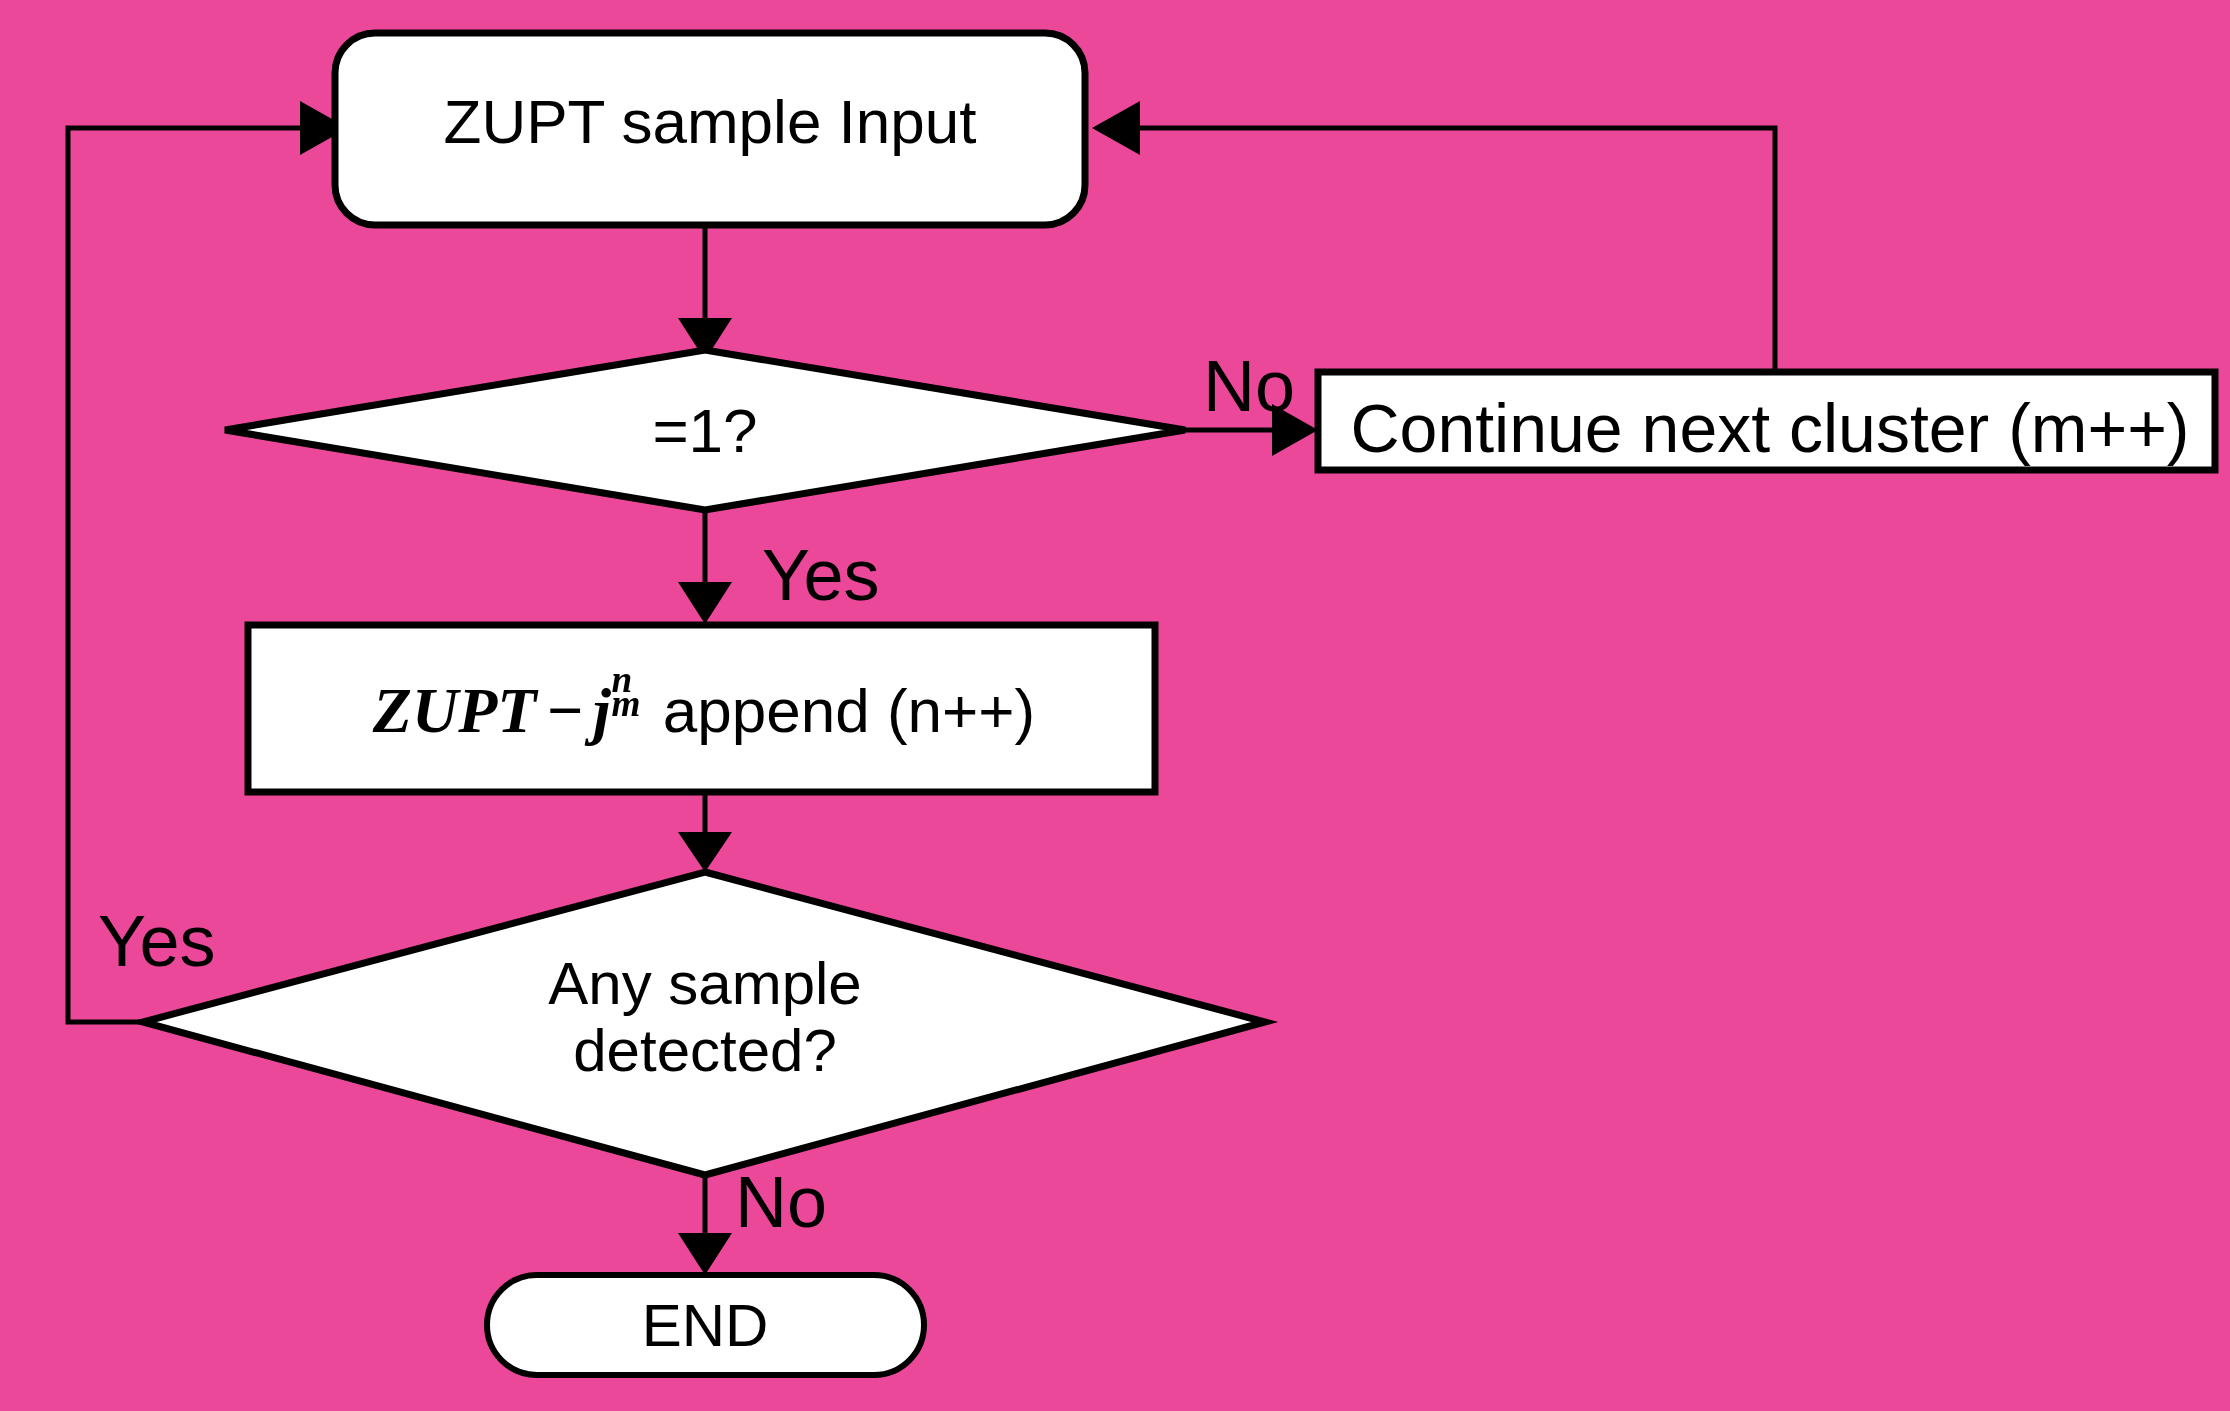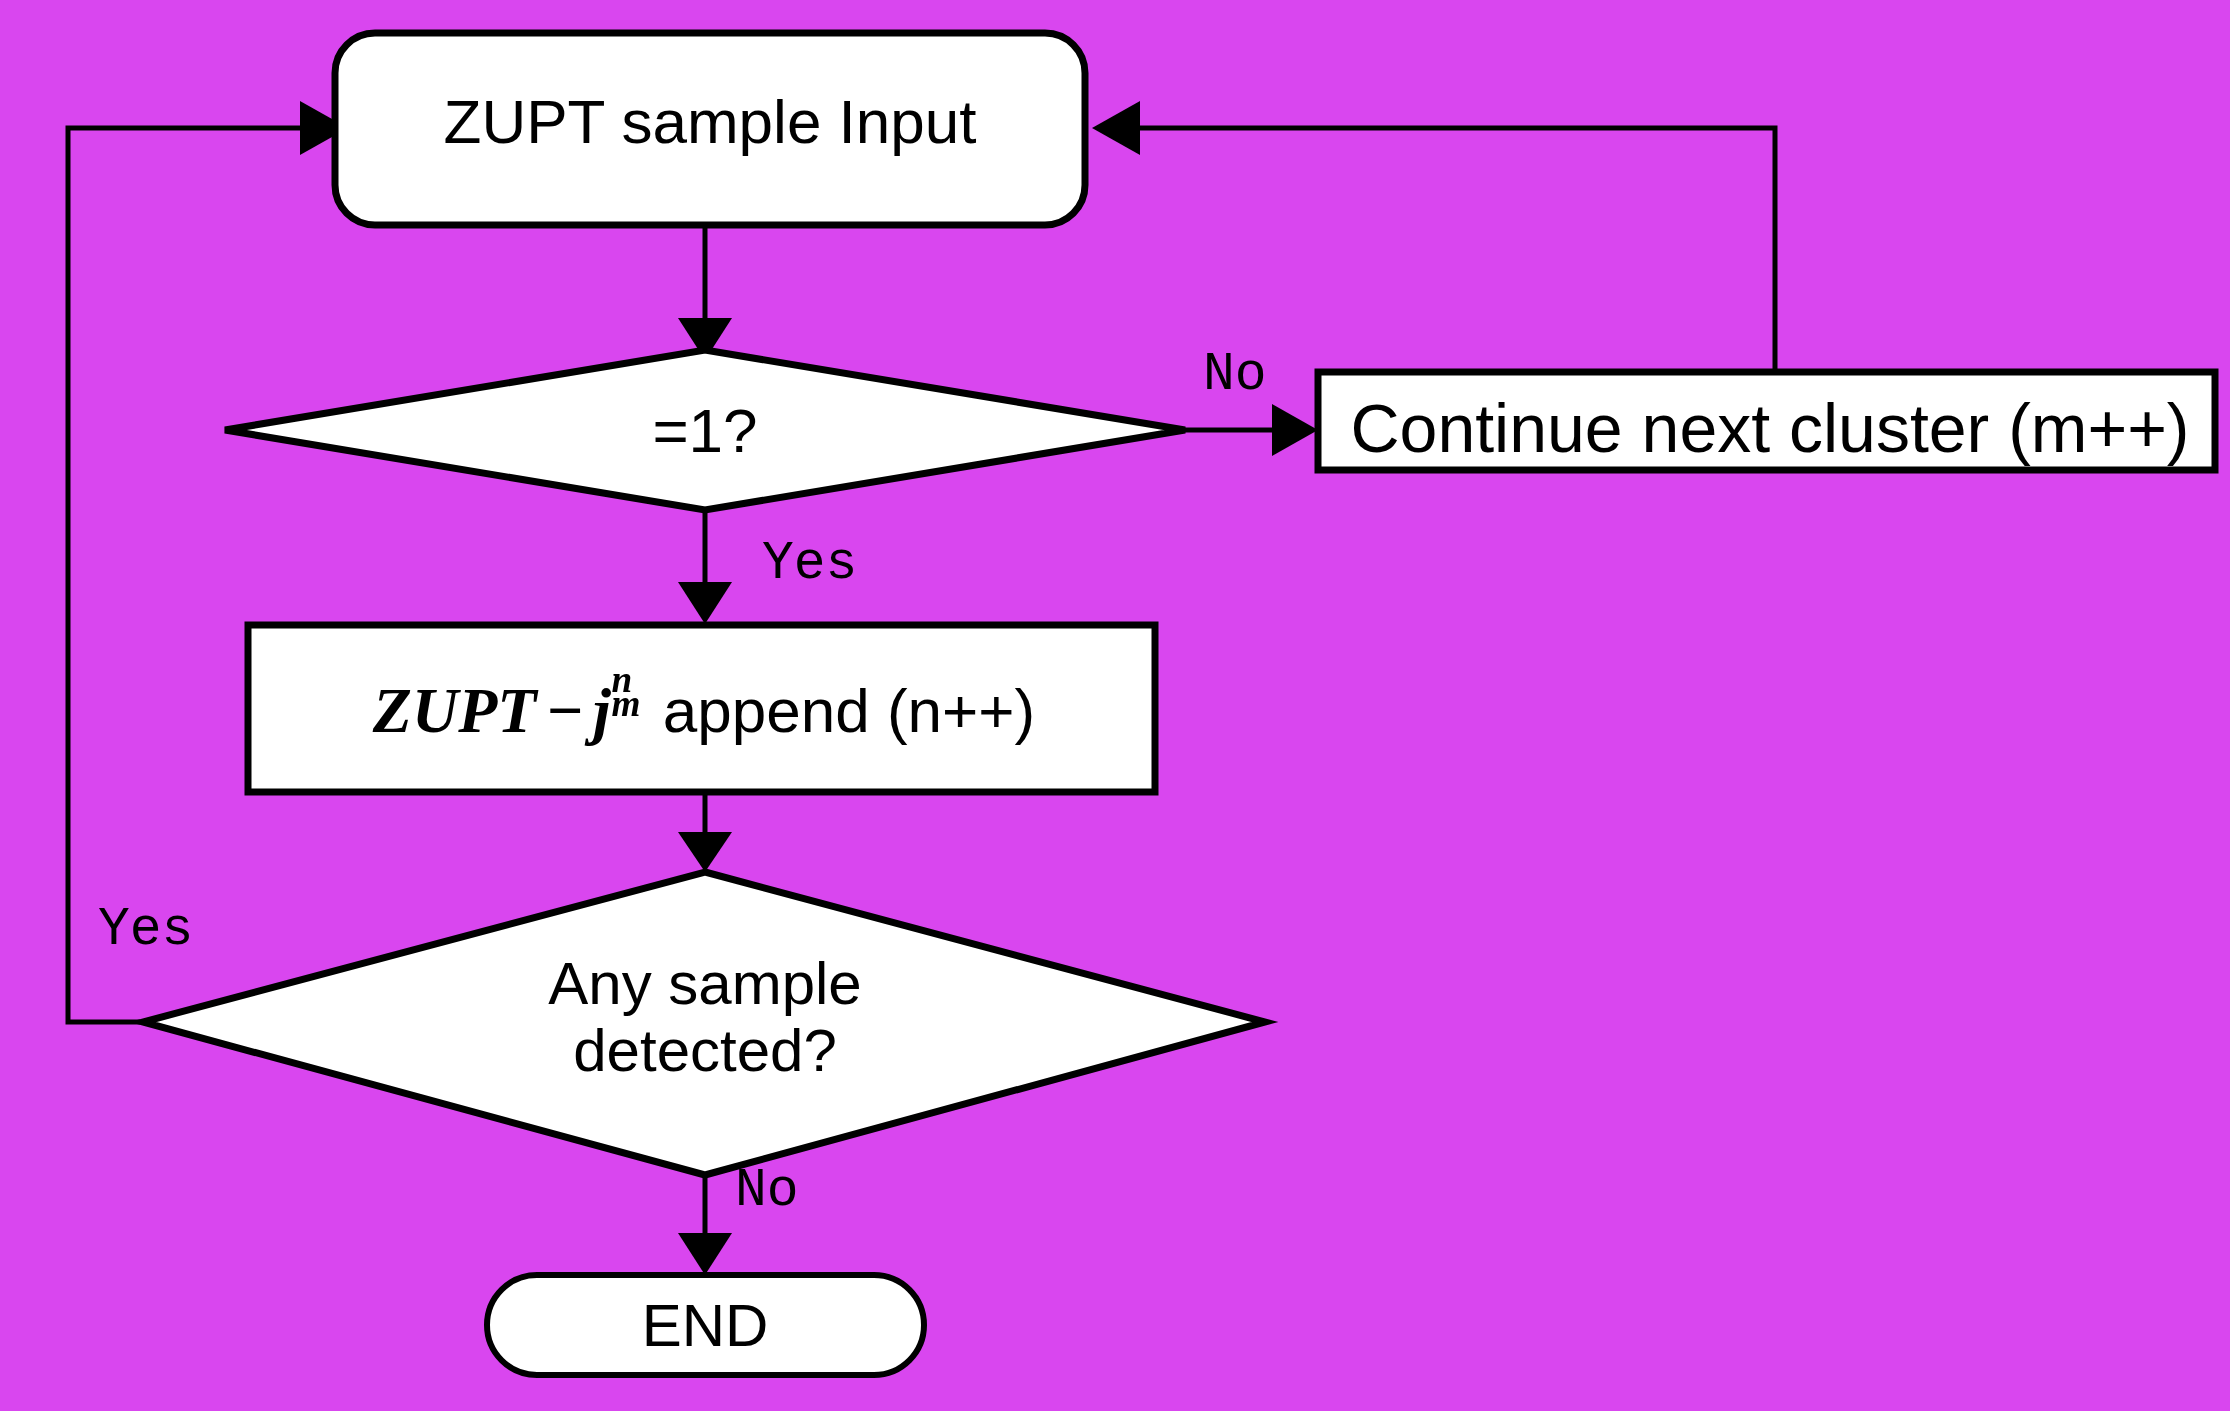--- a/index.html
+++ b/index.html
@@ -4,21 +4,21 @@
 <style>
   html, body {
     margin: 0;
     padding: 0;
     background: #ffffff;
   }
   #canvas {
     position: relative;
     width: 2230px;
     height: 1411px;
-    background: #d946ef;
+    background: #ec4899;
     overflow: hidden;
     font-family: "Liberation Sans", sans-serif;
   }
   svg.flow {
     position: absolute;
     left: 0;
     top: 0;
     width: 2230px;
     height: 1411px;
   }
@@ -45,23 +45,23 @@
     position: absolute;
     font-family: "Liberation Sans", sans-serif;
     color: #000000;
     text-align: center;
     line-height: 1.12;
     white-space: nowrap;
     user-select: none;
   }
   .edge-label {
     position: absolute;
-    font-family: Liberation Mono, monospace;
+    font-family: Liberation Sans, sans-serif;
     color: #000000;
-    font-size: 53px;
+    font-size: 72px;
     white-space: nowrap;
     user-select: none;
   }
   .t-zupt-input {
     left: 335px; top: 87px; width: 750px;
     font-size: 62px;
   }
   .t-decision1 {
     left: 330px; top: 396px; width: 750px;
     font-size: 62px;

